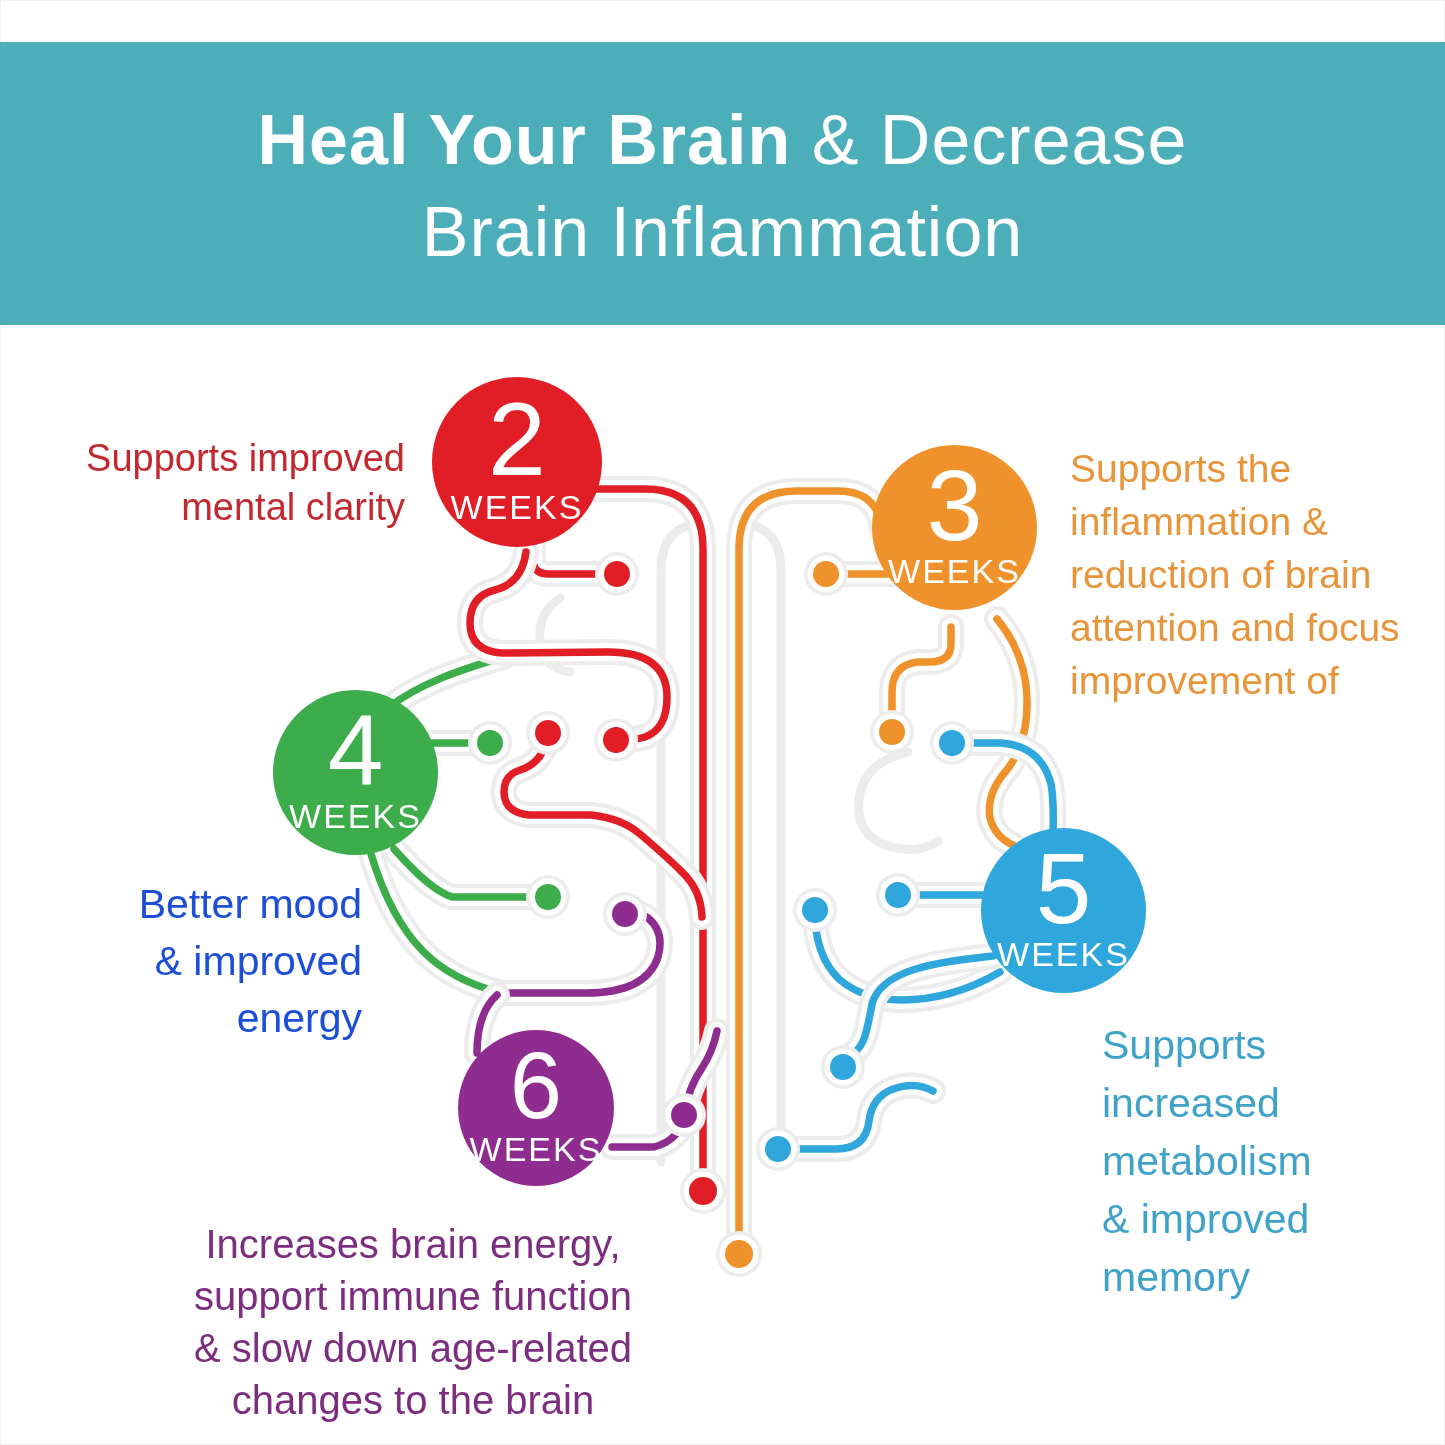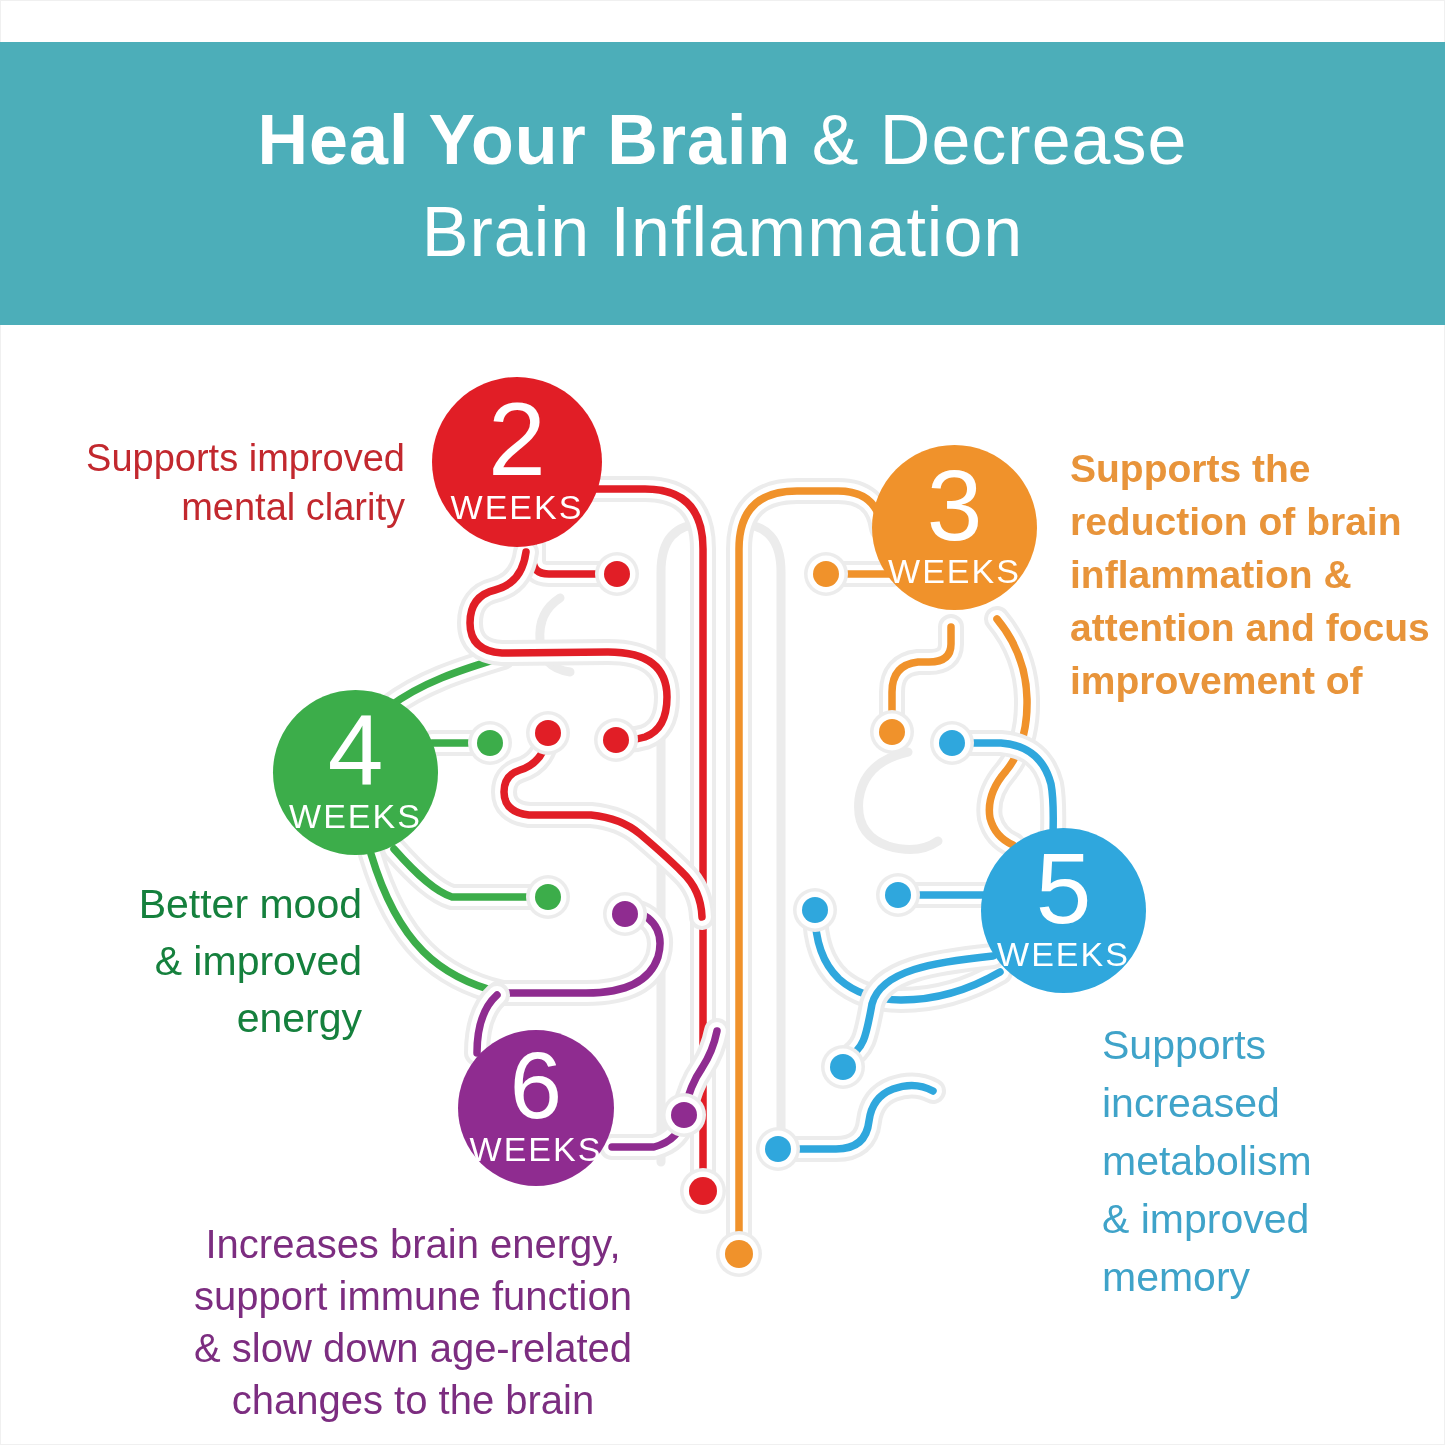--- a/index.html
+++ b/index.html
@@ -27,21 +27,21 @@
     position:absolute;border-radius:50%;color:#ffffff;
     display:flex;flex-direction:column;align-items:center;justify-content:center;
     text-align:center;
   }
   .wnum{line-height:0.82;font-weight:400;}
   .wunit{font-size:34px;letter-spacing:2px;margin-top:6px;font-weight:400;}
   
   .note{position:absolute;white-space:nowrap;}
   .note span{display:block;}
   .note-2{right:1040px;top:434px;font-size:38px;line-height:49px;text-align:right;margin-left:29px;}
-  .note-3{left:1070px;top:442px;font-size:39px;line-height:53px;text-align:left;font-weight:bold;}
+  .note-3{left:1070px;top:442px;font-size:39px;line-height:53px;text-align:left;}
   .note-4{right:1083px;top:876px;font-size:41px;line-height:57px;text-align:right;}
   .note-5{left:1057px;top:1016px;font-size:41px;line-height:58px;text-align:left;margin-left:45px;}
   .note-6{right:813px;top:1218px;font-size:40px;line-height:52px;text-align:center;}
 </style>
 </head>
 <body>
 
 <div class="canvas">
 
   <div class="band" style="background: rgb(76, 174, 185);">
@@ -204,26 +204,26 @@
     <div class="wnum" style="font-size:94px;">6</div>
     <div class="wunit">WEEKS</div>
   </div>
 
   <div class="note note-2" style="color: rgb(194, 40, 46);">
     <span>Supports improved</span>
     <span>mental clarity</span>
   </div>
   <div class="note note-3" style="color: rgb(232, 148, 58);">
     <span>Supports the</span>
+    <span>inflammation &amp;</span>
     <span>reduction of brain</span>
-    <span>inflammation &amp;</span>
     <span>attention and focus</span>
     <span>improvement of</span>
   </div>
-  <div class="note note-4" style="color: #15803d;">
+  <div class="note note-4" style="color: #1d4ed8;">
     <span>Better mood</span>
     <span>&amp; improved</span>
     <span>energy</span>
   </div>
   <div class="note note-5" style="color: rgb(63, 163, 201);">
     <span>Supports</span>
     <span>increased</span>
     <span>metabolism</span>
     <span>&amp; improved</span>
     <span>memory</span>

